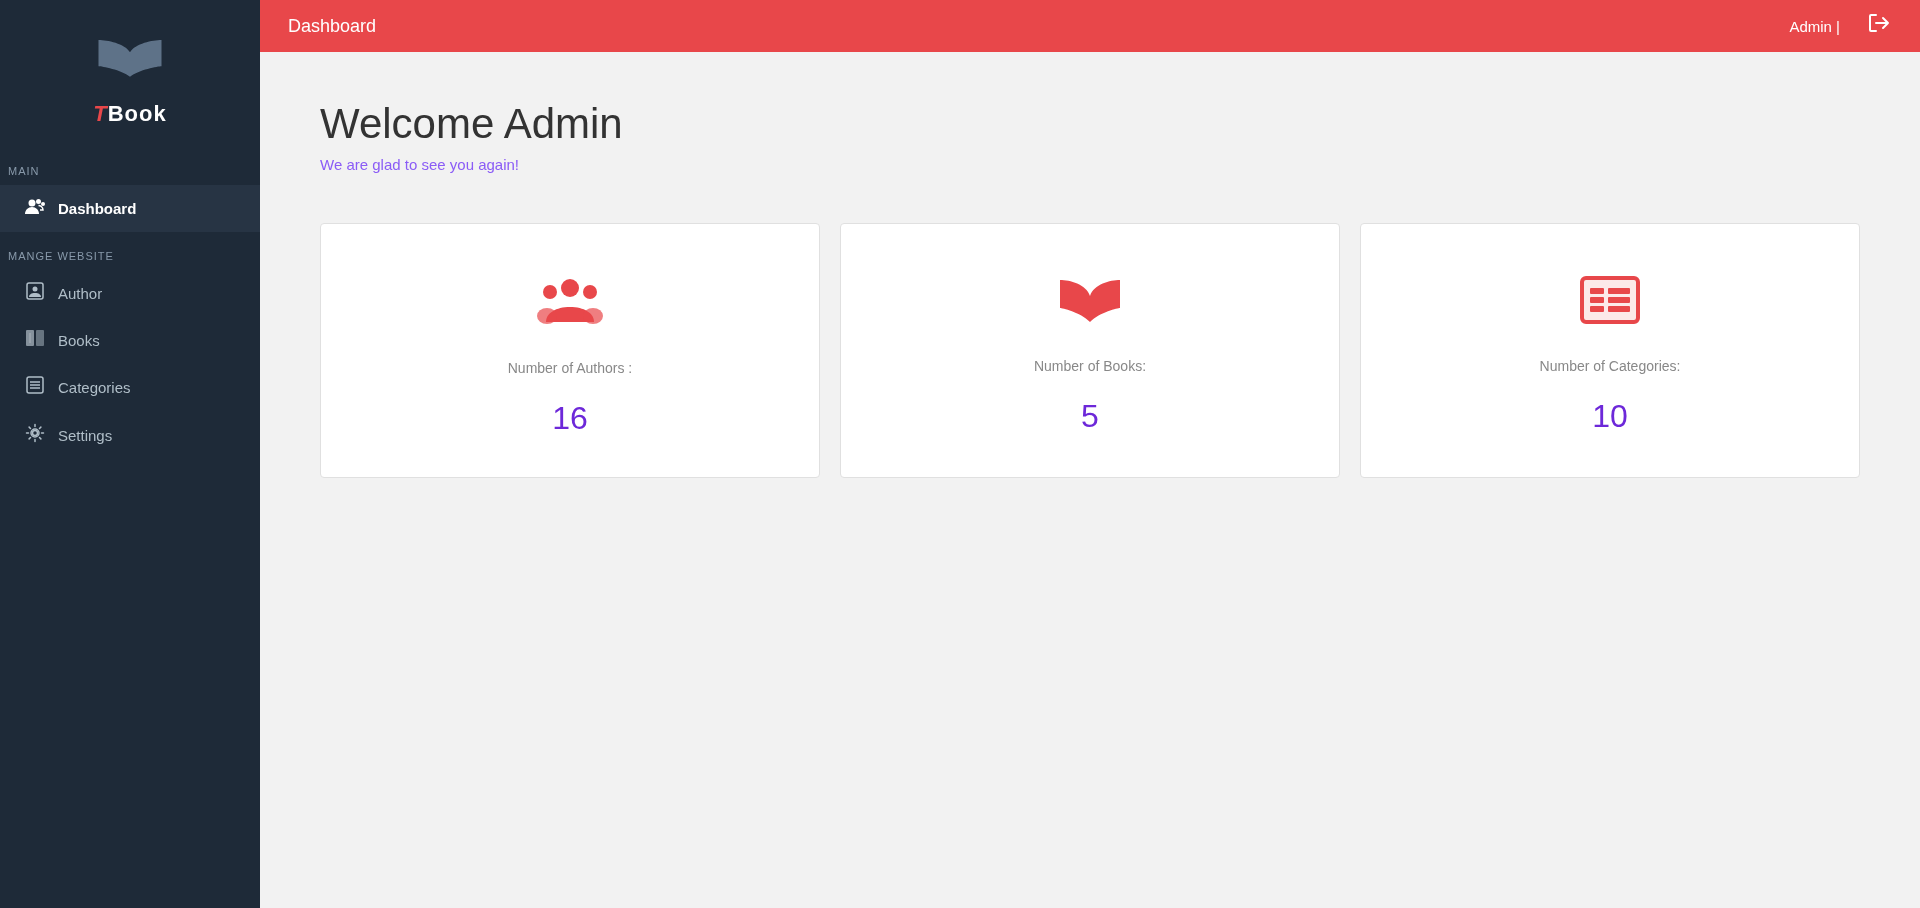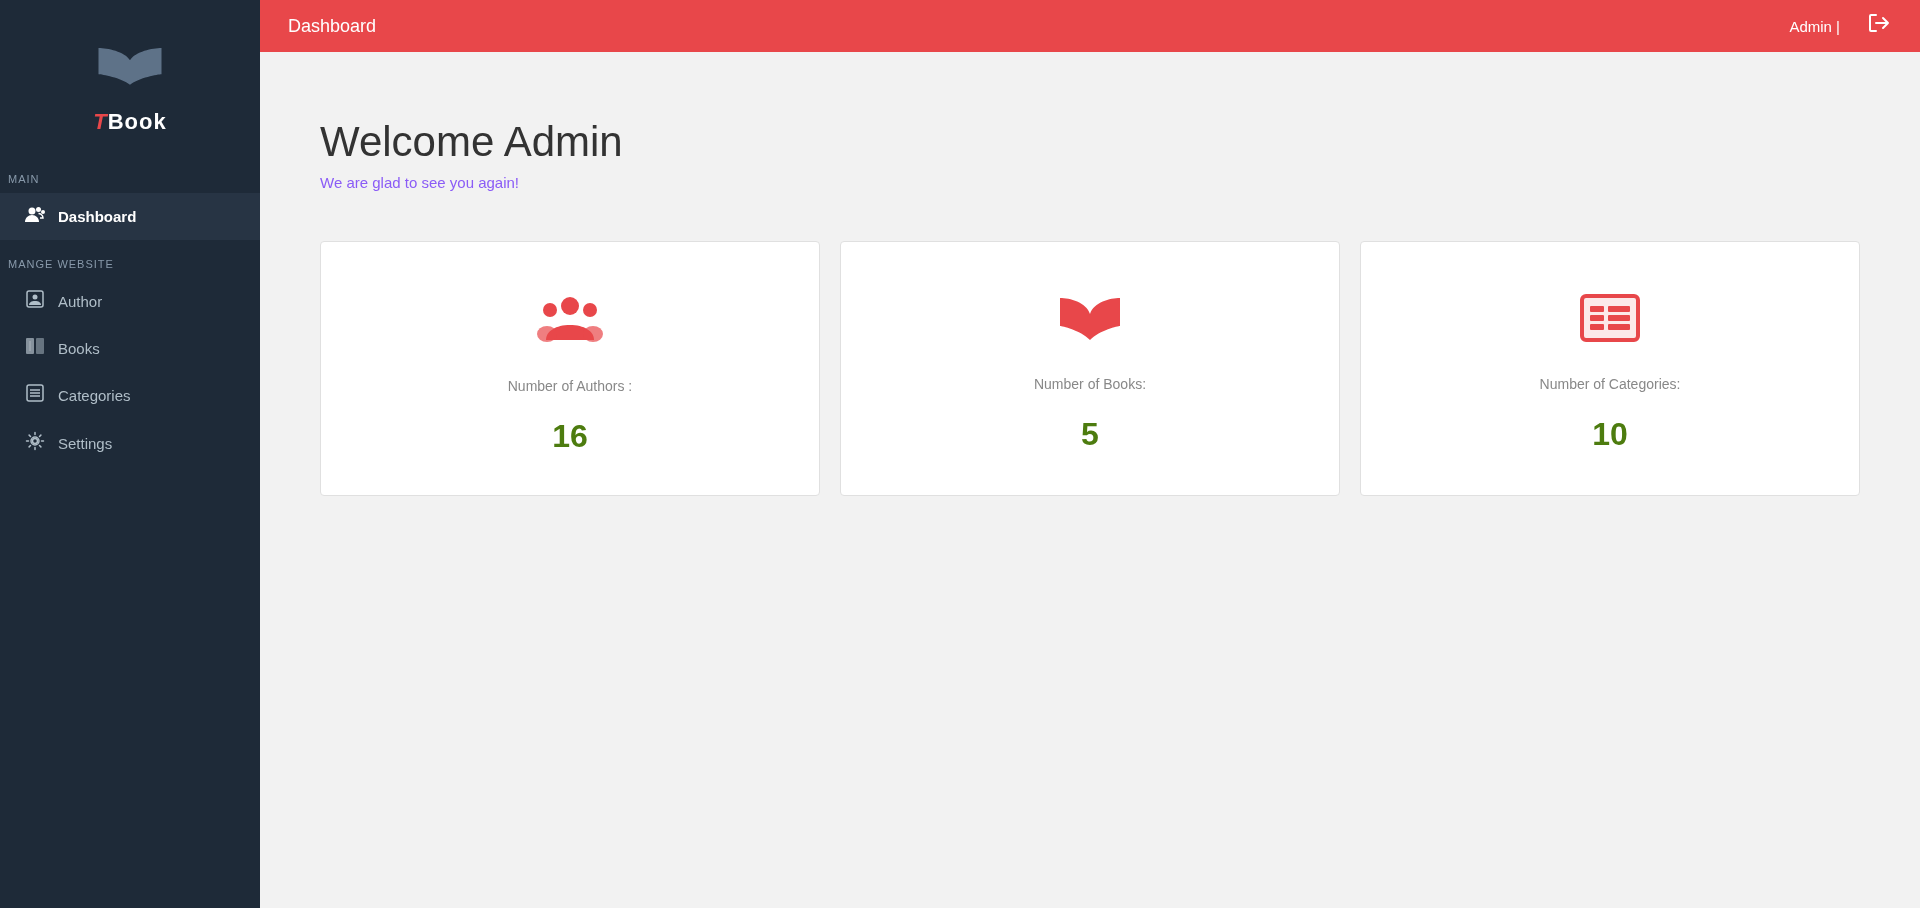--- a/index.html
+++ b/index.html
@@ -13,21 +13,20 @@
       display: flex;
       flex-direction: column;
       height: 908px;
     }
 
     #sidebar-logo-area {
       display: flex;
       flex-direction: column;
       align-items: center;
       padding: 30px 0 20px;
-      margin-top: 8px;
     }
 
     .book-logo {
       width: 70px;
       height: 55px;
       margin-bottom: 16px;
     }
 
     #brand-name {
       font-size: 22px;
@@ -100,21 +99,21 @@
     }
 
     .logout-icon {
       font-size: 22px;
       cursor: pointer;
     }
 
     
     #content {
       flex: 1;
-      padding: 66px 60px;
+      padding: 48px 60px;
       background: #f2f2f2;
       overflow-y: auto;
     }
 
     #welcome-title {
       font-size: 42px;
       font-weight: 400;
       color: #333;
       margin-bottom: 8px;
     }
@@ -150,22 +149,22 @@
     }
 
     .stat-label {
       font-size: 14px;
       color: #888;
       text-align: center;
     }
 
     .stat-value {
       font-size: 32px;
-      font-weight: 700;
-      color: #4d7c0f;
+      font-weight: 400;
+      color: #6d28d9;
     }
   </style>
 </head>
 <body>
 
 <nav id="sidebar">
   <div id="sidebar-logo-area">
 
     <svg class="book-logo" viewBox="0 0 80 60" fill="none" xmlns="http://www.w3.org/2000/svg">
       <path d="M40 52 C30 44 8 40 4 40 L4 10 C14 10 34 14 40 24 C46 14 66 10 76 10 L76 40 C72 40 50 44 40 52Z" fill="#6a7f96" opacity="0.85"></path>

